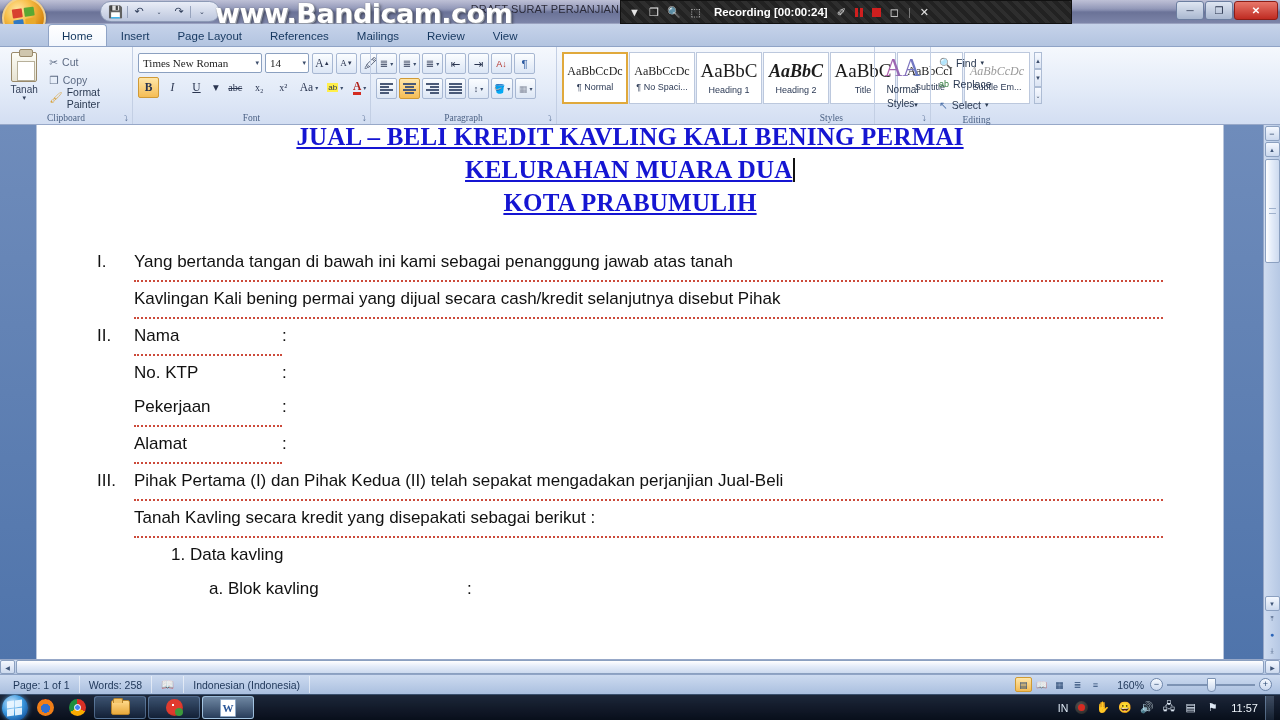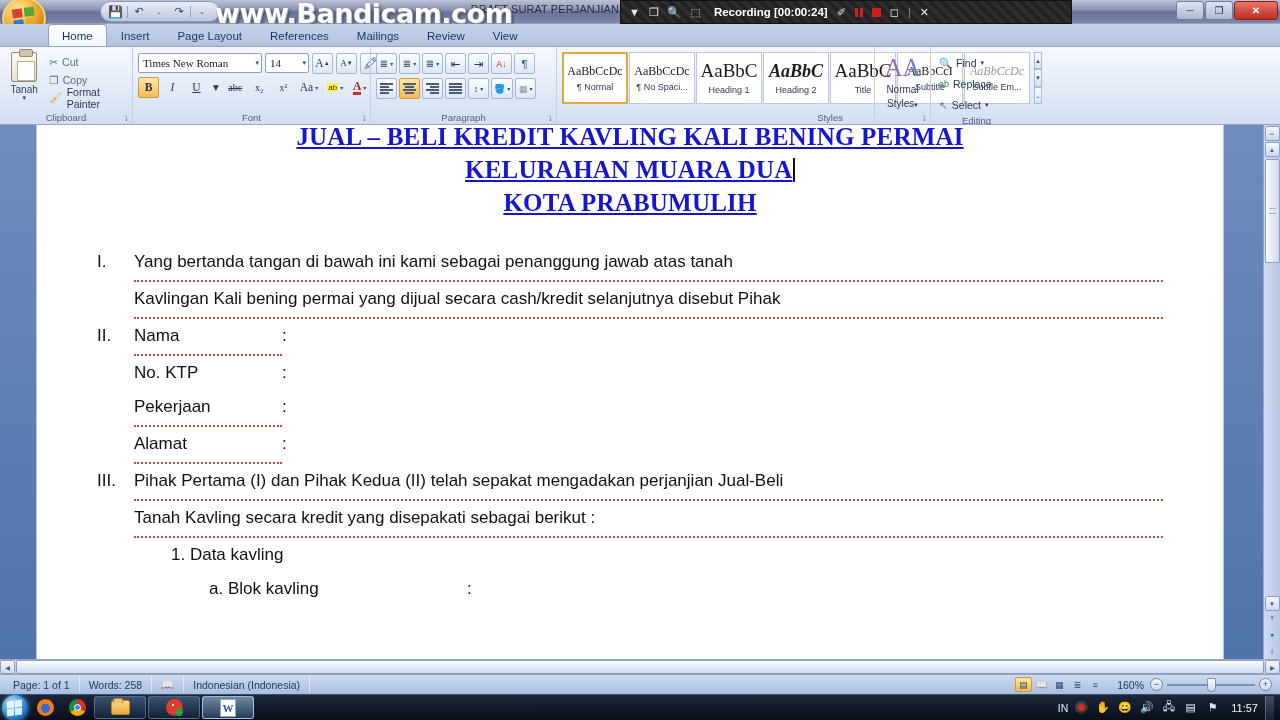--- a/index.html
+++ b/index.html
@@ -130,21 +130,21 @@
     height: 78px; flex: 0 0 78px; position: relative;
     background: linear-gradient(180deg,#f5f8fd 0%, #e3ebf8 55%, #d3def2 100%);
     border-bottom: 1px solid #97a8c8;
     display: flex; align-items: stretch;
   }
   .grp { position: relative; padding: 3px 5px 0 5px; display: flex; flex-direction: column; }
   .grp + .grp { border-left: 1px solid #c3cfe4; }
   .grp-body { flex: 1; display: flex; align-items: flex-start; gap: 3px; }
   .grp-label {
     height: 13px; font-size: 9.5px; color: #4b6184; text-align: right;
-    display: flex; align-items: center; justify-content: center; gap: 4px;
+    display: flex; align-items: center; justify-content: center; gap: 4px; font-family: Liberation Serif, serif;
   }
   .dlg-launch { font-size: 8px; color: #5d7399; position:absolute; right:4px; bottom:1px; }
 
   
   .grp-clipboard { width: 132px; }
   .paste-big { width: 44px; display:flex; flex-direction:column; align-items:center; padding-top:2px; }
   .clipboard-ico {
     width: 26px; height: 30px; border: 1px solid #9a8a6b; border-radius: 2px;
     background: linear-gradient(180deg,#fdfdf6,#e6e2d2); position: relative;
   }

